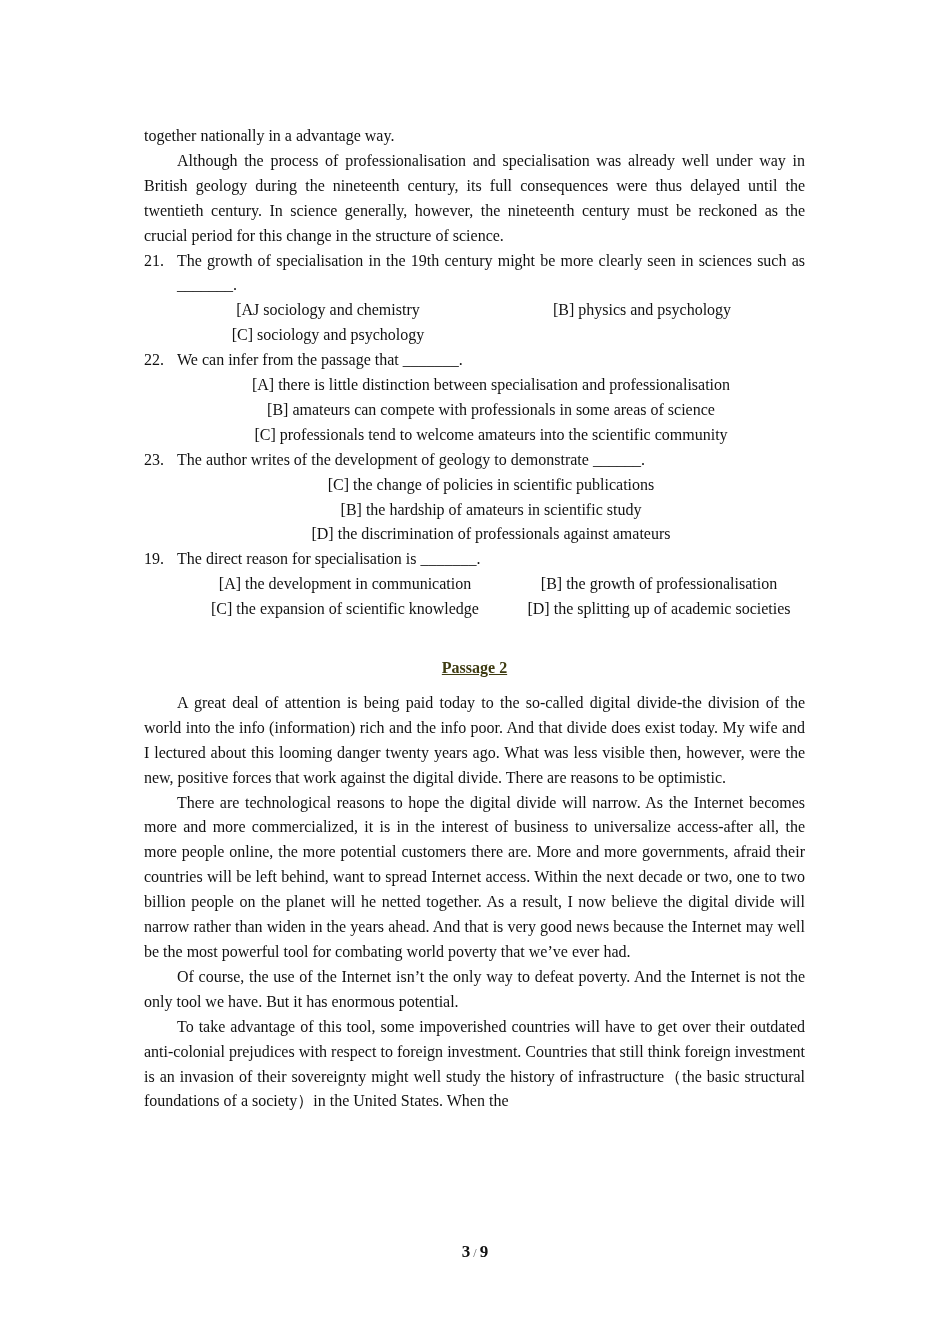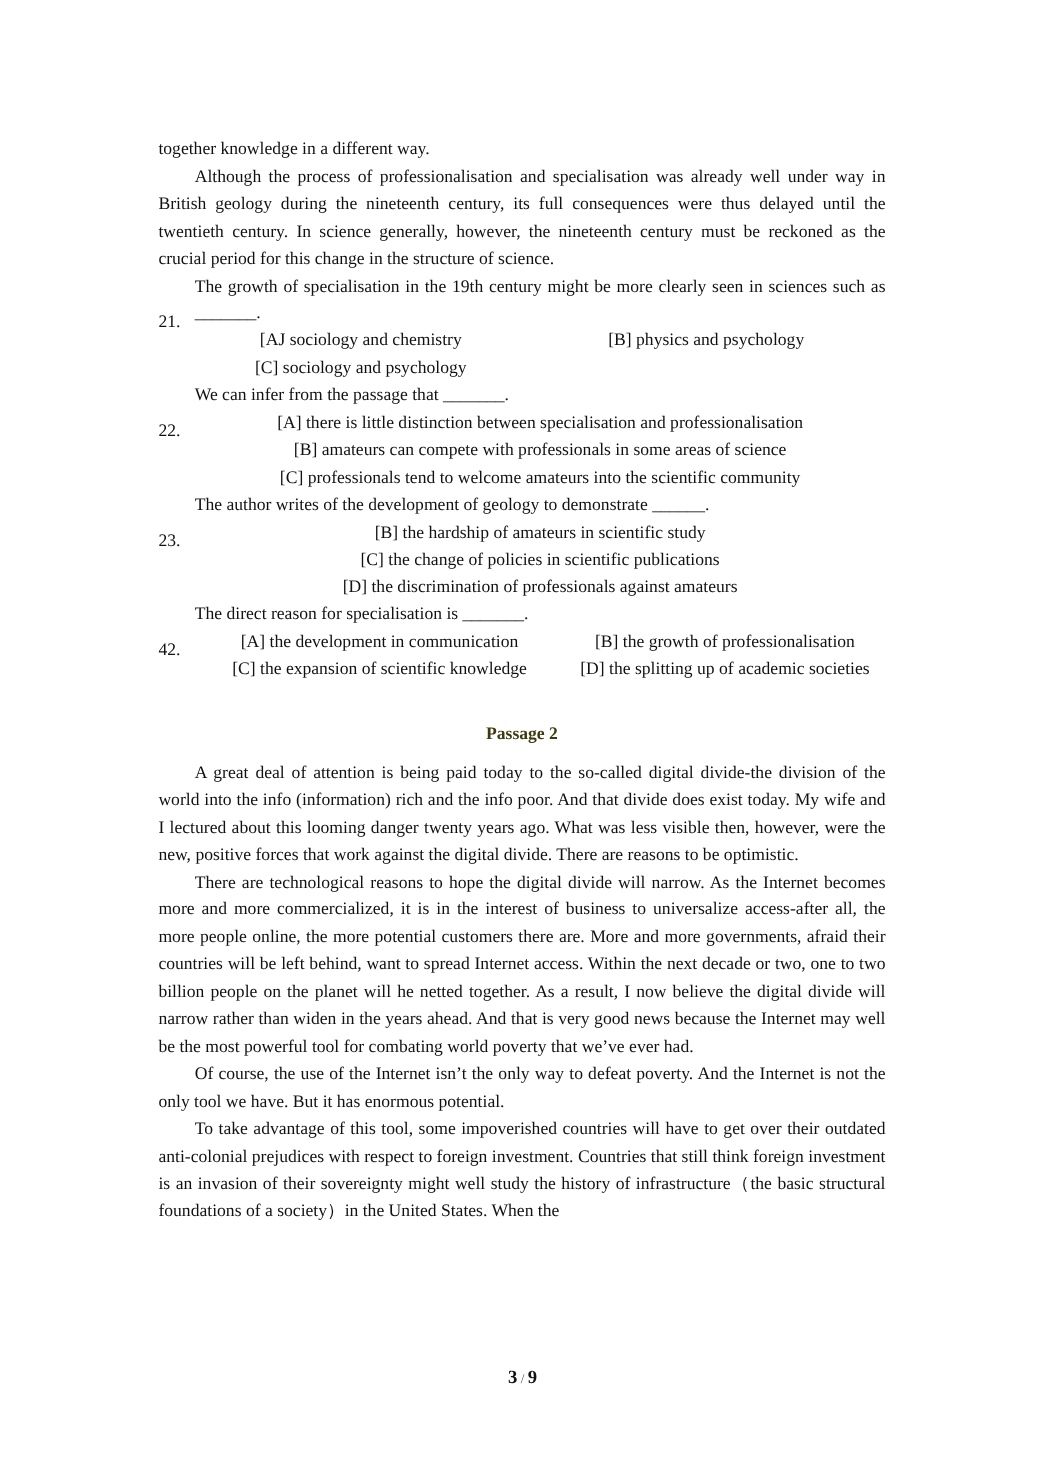--- a/index.html
+++ b/index.html
@@ -34,21 +34,20 @@
     .question {
       position: relative;
       padding-left: 33px;
       line-height: 24.9px;
       text-align: justify;
     }
     .qnum {
       position: absolute;
       left: 0;
       top: 0;
-      margin-top: 32px;
     }
     .options {
       padding-left: 33px;
       text-align: center;
     }
     .opt {
       line-height: 24.9px;
       height: 24.9px;
       white-space: nowrap;
     }
@@ -58,20 +57,21 @@
     }
     .opt-grid.q21 { grid-template-columns: 302px auto; }
     .opt-grid.q24 { grid-template-columns: 336px auto; }
     .passage-title {
       text-align: center;
       font-weight: bold;
       color: #3d3a10;
       line-height: 24.9px;
       margin-top: 34px;
       margin-bottom: 10px;
+      text-decoration: underline;
     }
     .footer {
       position: absolute;
       left: 0;
       width: 950px;
       top: 1242px;
       text-align: center;
       font-size: 17px;
       font-weight: bold;
       color: #111;
@@ -81,21 +81,21 @@
       font-size: 12px;
       color: #555;
       padding: 0 3px;
     }
   </style>
 </head>
 <body>
 
 <div class="page">
 
-  <div class="line">together knowledge in a different way.</div>
+  <div class="line">together nationally in a advantage way.</div>
 
   <p class="para">Although the process of professionalisation and specialisation was already well under way in British geology during the nineteenth century, its full consequences were thus delayed until the twentieth century. In science generally, however, the nineteenth century must be reckoned as the crucial period for this change in the structure of science.</p>
 
   <div>
     <div class="question">
       <span class="qnum">21.</span>
       <span>The growth of specialisation in the 19th century might be more clearly seen in sciences such as _______.</span>
     </div>
     <div class="options">
       <div class="opt-grid q21">
@@ -117,29 +117,29 @@
       <div class="opt">[C] professionals tend to welcome amateurs into the scientific community</div>
     </div>
   </div>
 
   <div>
     <div class="question">
       <span class="qnum">23.</span>
       <span>The author writes of the development of geology to demonstrate ______.</span>
     </div>
     <div class="options">
+      <div class="opt">[C] the change of policies in scientific publications</div>
       <div class="opt">[B] the hardship of amateurs in scientific study</div>
-      <div class="opt">[C] the change of policies in scientific publications</div>
       <div class="opt">[D] the discrimination of professionals against amateurs</div>
     </div>
   </div>
 
   <div>
     <div class="question">
-      <span class="qnum">42.</span>
+      <span class="qnum">19.</span>
       <span>The direct reason for specialisation is _______.</span>
     </div>
     <div class="options">
       <div class="opt-grid q24">
         <span>[A] the development in communication</span>
         <span>[B] the growth of professionalisation</span>
         <span>[C] the expansion of scientific knowledge</span>
         <span>[D] the splitting up of academic societies</span>
       </div>
     </div>

